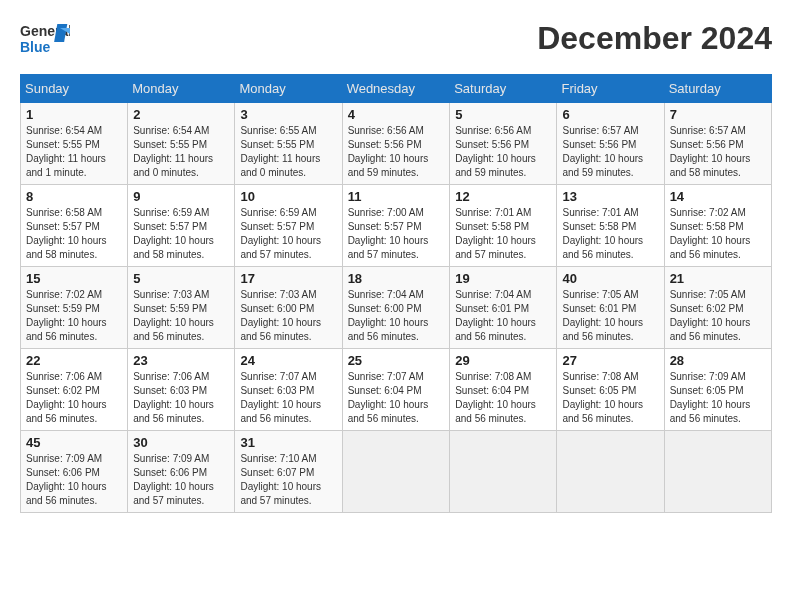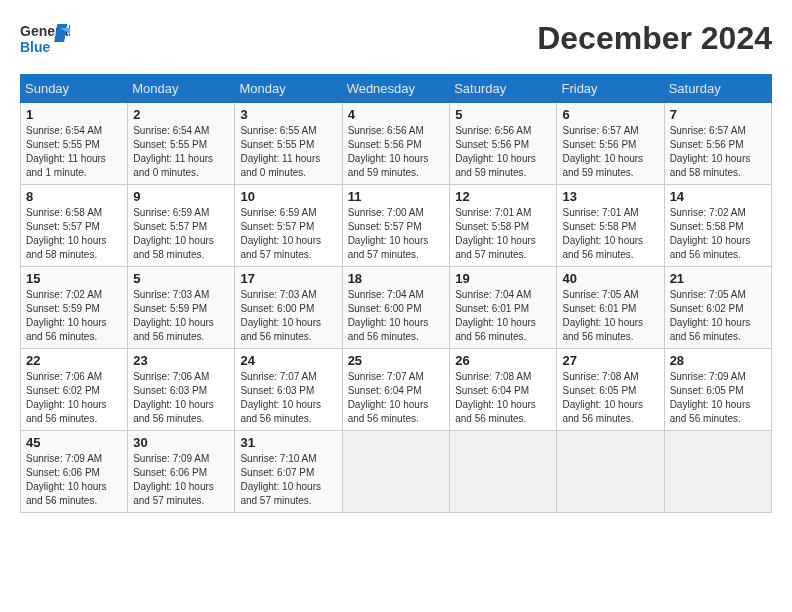--- a/index.html
+++ b/index.html
@@ -310,21 +310,21 @@
         </td>
         <td>
           <span class="day-number">25</span>
 <div class="day-info">
   Sunrise: 7:07 AM<br>
   Sunset: 6:04 PM<br>
   Daylight: 10 hours and 56 minutes.
 </div>
         </td>
         <td>
-          <span class="day-number">26</span>
+          <span class="day-number">29</span>
 <div class="day-info">
   Sunrise: 7:08 AM<br>
   Sunset: 6:04 PM<br>
   Daylight: 10 hours and 56 minutes.
 </div>
         </td>
         <td>
           <span class="day-number">27</span>
 <div class="day-info">
   Sunrise: 7:08 AM<br>

